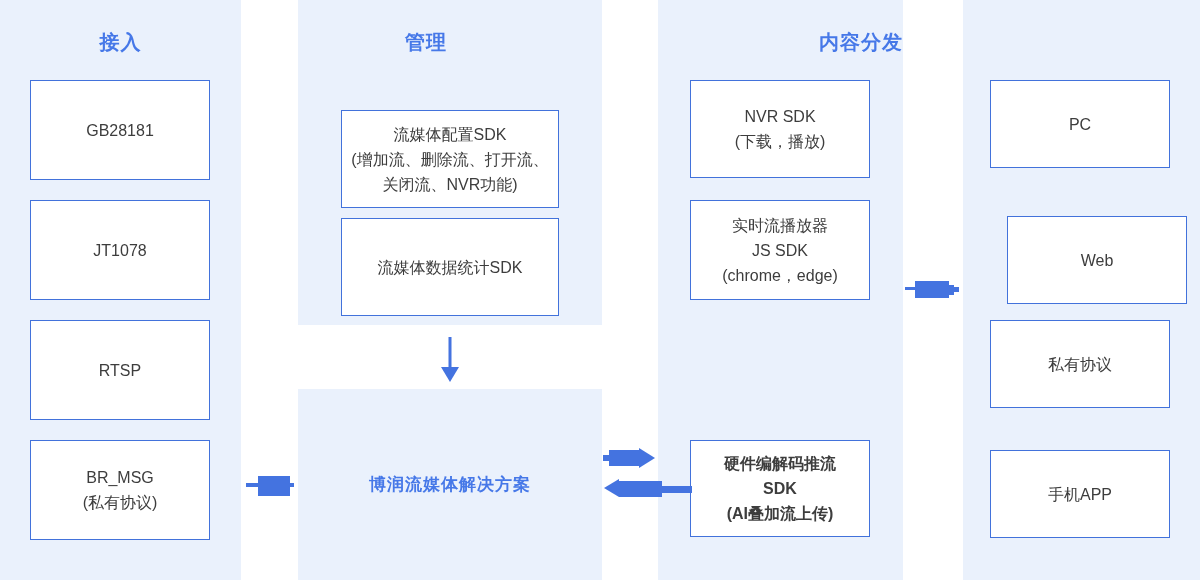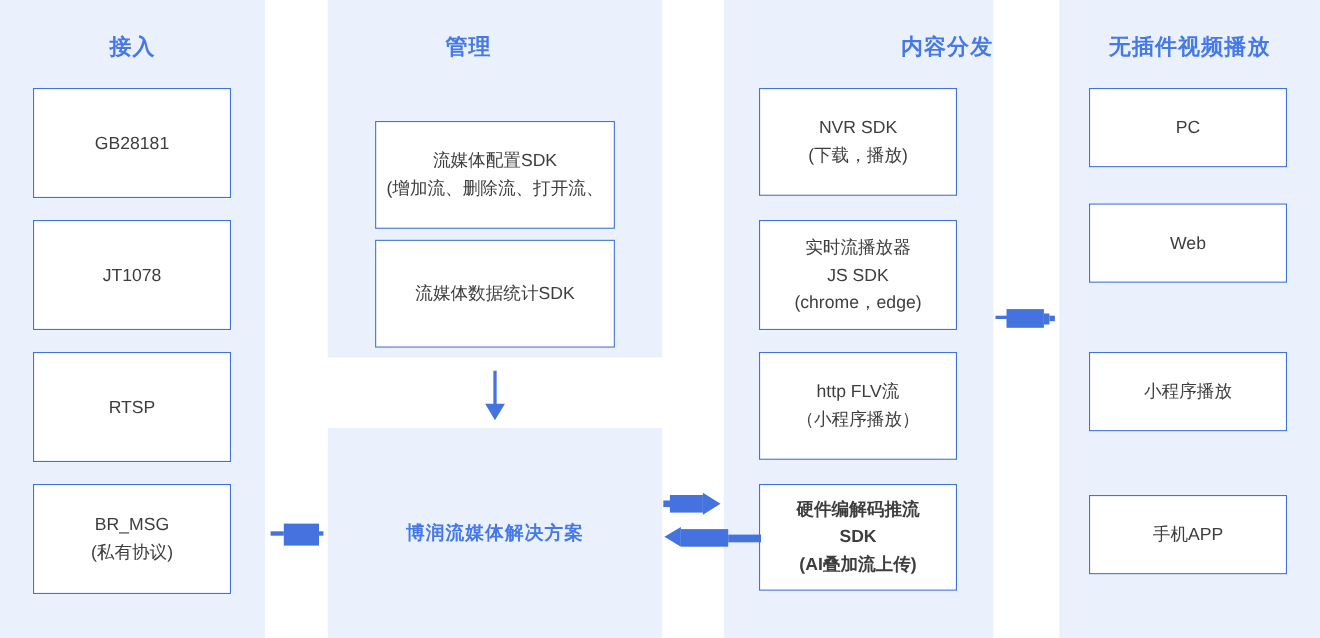--- a/index.html
+++ b/index.html
@@ -65,23 +65,23 @@
   .c2 { left: 341px; width: 218px; height: 98px; margin-top: 30px; }
   #box-stream-config-sdk { top: 80px; }
   #box-stream-stats-sdk  { top: 188px; }
   
   .c3 { left: 690px; width: 180px; }
   #box-nvr-sdk             { top: 80px;  height: 98px; }
   #box-realtime-player-sdk { top: 200px; height: 100px; }
   #box-http-flv            { top: 320px; height: 98px; }
   #box-hw-codec-push-sdk   { top: 440px; height: 97px; font-weight: bold; }
   
-  .c4 { left: 990px; width: 180px; height: 72px; }
+  .c4 { left: 990px; width: 180px; height: 88px; }
   #box-pc                 { top: 80px; }
-  #box-web                { top: 185px; }
+  #box-web                { top: 216px; margin-left: 17px; }
   #box-wechat-miniprogram { top: 320px; }
   #box-mobile-app         { top: 440px; margin-top: 10px; }
 
   .solution-label {
     position: absolute;
     left: 298px;
     top: 473px;
     width: 304px;
     text-align: center;
     color: var(--accent-blue);
@@ -103,73 +103,69 @@
 
   <div class="panel" id="panel-access"></div>
   <div class="panel" id="panel-management"></div>
   <div class="panel" id="panel-solution"></div>
   <div class="panel" id="panel-distribution"></div>
   <div class="panel" id="panel-playback"></div>
 
   <div class="col-title" id="title-access">接入</div>
   <div class="col-title" id="title-management">管理</div>
   <div class="col-title" id="title-distribution">内容分发</div>
-  <div class="col-title" id="title-playback">无插件视频播放</div>
 
   <div class="box c1" id="box-gb28181">
     <span>GB28181</span>
   </div>
   <div class="box c1" id="box-jt1078">
     <span>JT1078</span>
   </div>
   <div class="box c1" id="box-rtsp">
     <span>RTSP</span>
   </div>
   <div class="box c1" id="box-br-msg">
     <span>BR_MSG</span>
     <span>(私有协议)</span>
   </div>
 
   <div class="box c2" id="box-stream-config-sdk">
     <span>流媒体配置SDK</span>
     <span>(增加流、删除流、打开流、</span>
+    <span>关闭流、NVR功能)</span>
   </div>
   <div class="box c2" id="box-stream-stats-sdk">
     <span>流媒体数据统计SDK</span>
   </div>
 
   <div class="solution-label">博润流媒体解决方案</div>
 
   <div class="box c3" id="box-nvr-sdk">
     <span>NVR SDK</span>
     <span>(下载，播放)</span>
   </div>
   <div class="box c3" id="box-realtime-player-sdk">
     <span>实时流播放器</span>
     <span>JS SDK</span>
     <span>(chrome，edge)</span>
   </div>
-  <div class="box c3" id="box-http-flv">
-    <span>http FLV流</span>
-    <span>（小程序播放）</span>
-  </div>
   <div class="box c3" id="box-hw-codec-push-sdk">
     <span>硬件编解码推流</span>
     <span>SDK</span>
     <span>(AI叠加流上传)</span>
   </div>
 
   <div class="box c4" id="box-pc">
     <span>PC</span>
   </div>
   <div class="box c4" id="box-web">
     <span>Web</span>
   </div>
   <div class="box c4" id="box-wechat-miniprogram">
-    <span>小程序播放</span>
+    <span>私有协议</span>
   </div>
   <div class="box c4" id="box-mobile-app">
     <span>手机APP</span>
   </div>
 
   <svg class="conn" id="conn-access-to-management" width="52" height="32" viewBox="0 0 52 32" xmlns="http://www.w3.org/2000/svg">
     <rect x="2" y="13" width="12" height="4" fill="currentColor"></rect>
     <rect x="14" y="6" width="32" height="20" fill="currentColor"></rect>
     <rect x="46" y="13" width="4" height="4" fill="currentColor"></rect>
   </svg>

